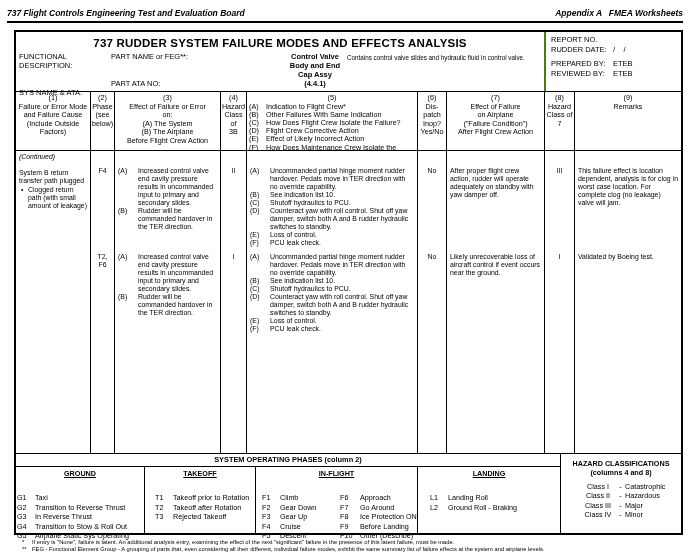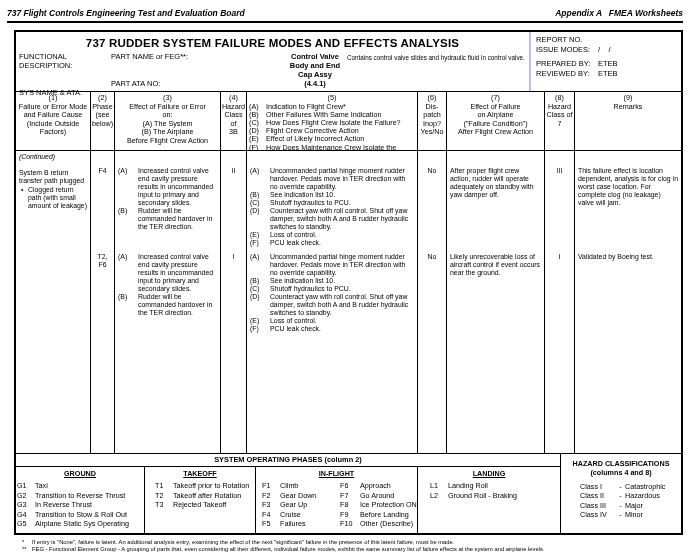--- a/index.html
+++ b/index.html
@@ -27,21 +27,21 @@
   .title-left { flex:1; min-width:0; }
   .doc-title { text-align:center; font-weight:bold; font-size:11.5px; margin-top:5px; letter-spacing:0.2px; }
   .part-grid {
     display:grid; grid-template-columns:92px 172px 64px 1fr;
     font-size:7.5px; line-height:9px; margin:3px 0 0 3px;
   }
   .part-grid .bold { font-weight:bold;text-align:center; }
   .func-label { white-space:pre-line; grid-row:1/3; }
   .func-value { font-size:6.3px; padding-top:1px; }
   .report-box {
-    width:152px; border-left:2px solid #c4b5fd; box-sizing:border-box;
+    width:137px; border-left:2px solid #4d7c0f; box-sizing:border-box;
     font-size:7.5px; line-height:9.5px; padding:3px 12px 0 5px;
   }
   .rb-row { display:flex; }
   .rb-label { width:62px; flex:none; }
   .rb-gap { height:5px; }
   .rb-val { white-space:pre; }
 
   
   .thead {
     display:grid; grid-template-columns:75px 24px 106px 26px 171px 29px 98px 30px 106px;
@@ -80,38 +80,38 @@
   .phases-bar {
     height:13px; line-height:12px; border-bottom:1px solid #000; box-sizing:border-box;
     text-align:center; font-weight:bold; font-size:7.4px;
   }
   .phases-cols { display:flex; height:66px; font-size:7.2px; line-height:9.4px; }
   .pcol { border-right:1px solid #000; box-sizing:border-box; padding-top:2px; flex:none; }
   .pcol.ground { width:129px; }
   .pcol.takeoff { width:111px; }
   .pcol.inflight { width:162px; }
   .pcol.landing { width:142px; border-right:none; }
-  .pcol-title { text-align:center; font-weight:bold; text-decoration:underline; margin-bottom:3px; }
+  .pcol-title { text-align:center; font-weight:bold; text-decoration:underline; margin-bottom:15px; }
   .p-item { display:flex; }
   .p-code { width:18px; flex:none; }
   .ground .p-item { padding-left:1px; }
   .takeoff .p-item { padding-left:10px; }
   .landing .p-item { padding-left:12px; }
   .inflight-lists { display:flex; }
   .if-left { width:78px; flex:none; padding-left:6px; }
   .if-right { flex:1; }
   .if-right .p-code { width:20px; }
   .hazard-box {
     width:139px; border-left:1px solid #000; box-sizing:border-box;
     font-size:7.2px; line-height:9px; text-align:center; padding-top:5px;
   }
   .hz-title, .hz-sub { font-weight:bold; }
   .hz-sub { margin-bottom:5px; }
   .hz-item { display:flex; text-align:left; padding-left:19px; line-height:9.4px; }
-  .hz-code { width:36px; flex:none; }
+  .hz-code { width:36px; flex:none;text-align:center; }
   .hz-dash { width:9px; flex:none; text-align:center; }
 
   
   .footnotes { position:absolute; left:22px; top:539px; width:660px; font-size:5.8px; line-height:7.2px; }
   .fn { display:flex; }
   .fn-marker { width:10px; flex:none; }
 </style>
 </head>
 <body>
 
@@ -135,21 +135,21 @@
           <div class="func-value">Contains control valve slides and hydraulic fluid in control valve.</div>
           <div>PART ATA NO:</div>
           <div class="bold">(4.4.1)</div>
           <div></div>
           <div>SYS NAME &amp; ATA:</div>
         </div>
       </div>
       <div class="report-box">
         <div>REPORT NO.</div>
         <div class="rb-row">
-          <span class="rb-label">ISSUE MODES:</span>
+          <span class="rb-label">RUDDER DATE:</span>
           <span class="rb-val">/    /</span>
         </div>
         <div class="rb-gap"></div>
         <div class="rb-row">
           <span class="rb-label">PREPARED BY:</span>
           <span>ETEB</span>
         </div>
         <div class="rb-row">
           <span class="rb-label">REVIEWED BY:</span>
           <span>ETEB</span>
@@ -434,21 +434,21 @@
                     <span>Gear Up</span>
                   </div>
 
                   <div class="p-item">
                     <span class="p-code">F4</span>
                     <span>Cruise</span>
                   </div>
 
                   <div class="p-item">
                     <span class="p-code">F5</span>
-                    <span>Failures</span>
+                    <span>Descent</span>
                   </div>
                 </div>
               <div class="if-right">
 
                   <div class="p-item">
                     <span class="p-code">F6</span>
                     <span>Approach</span>
                   </div>
 
                   <div class="p-item">

